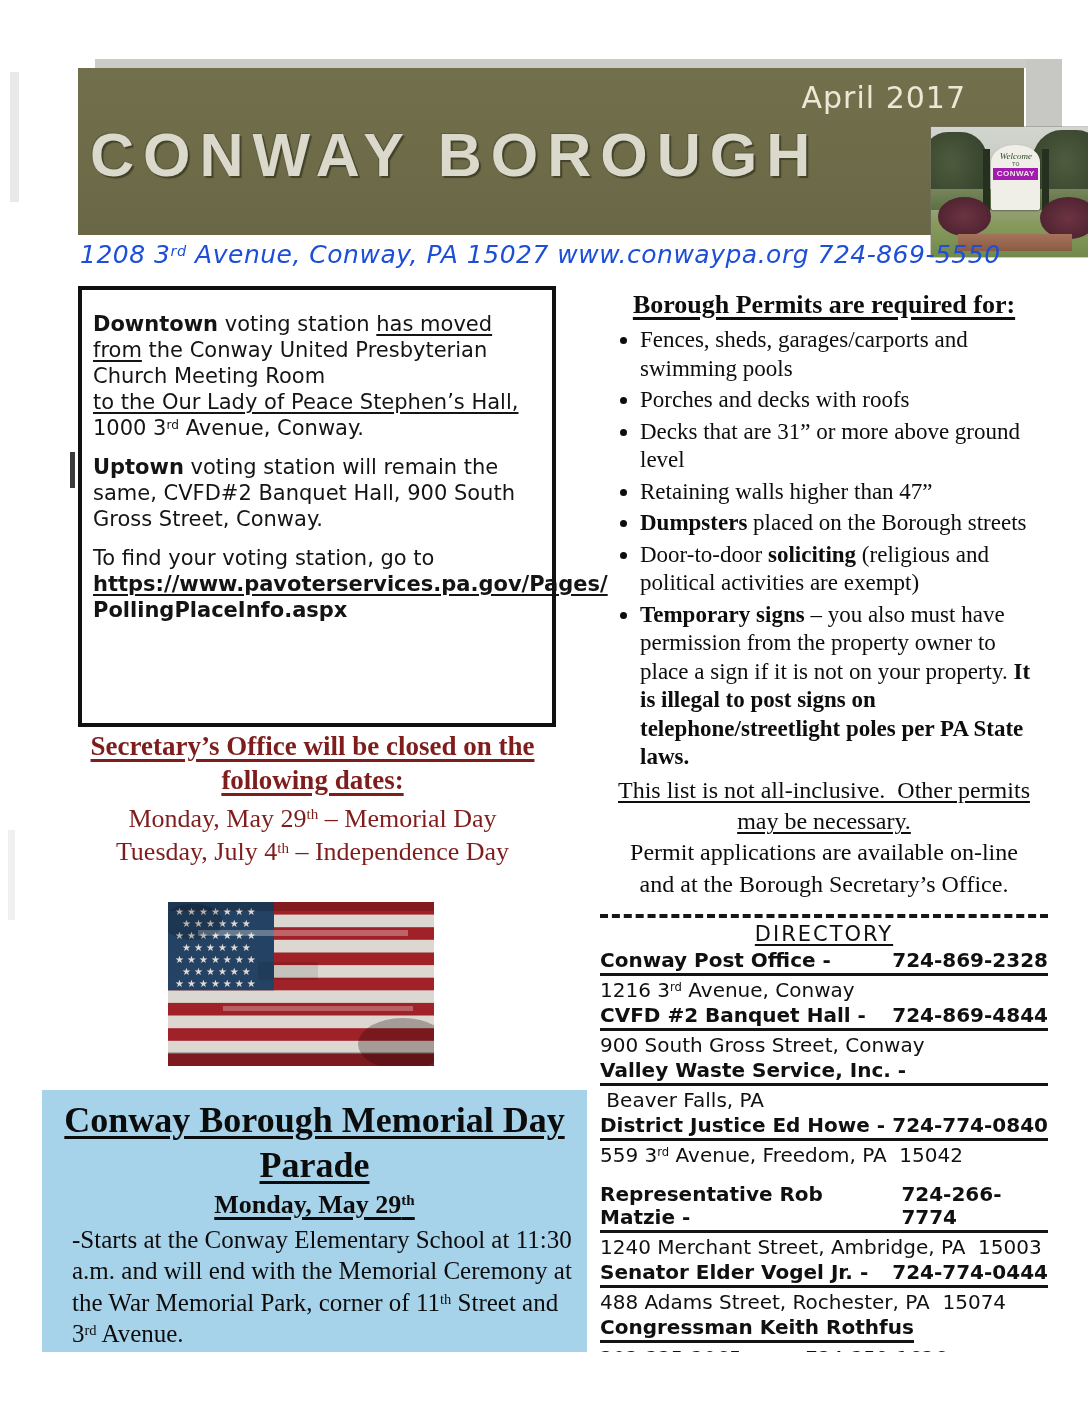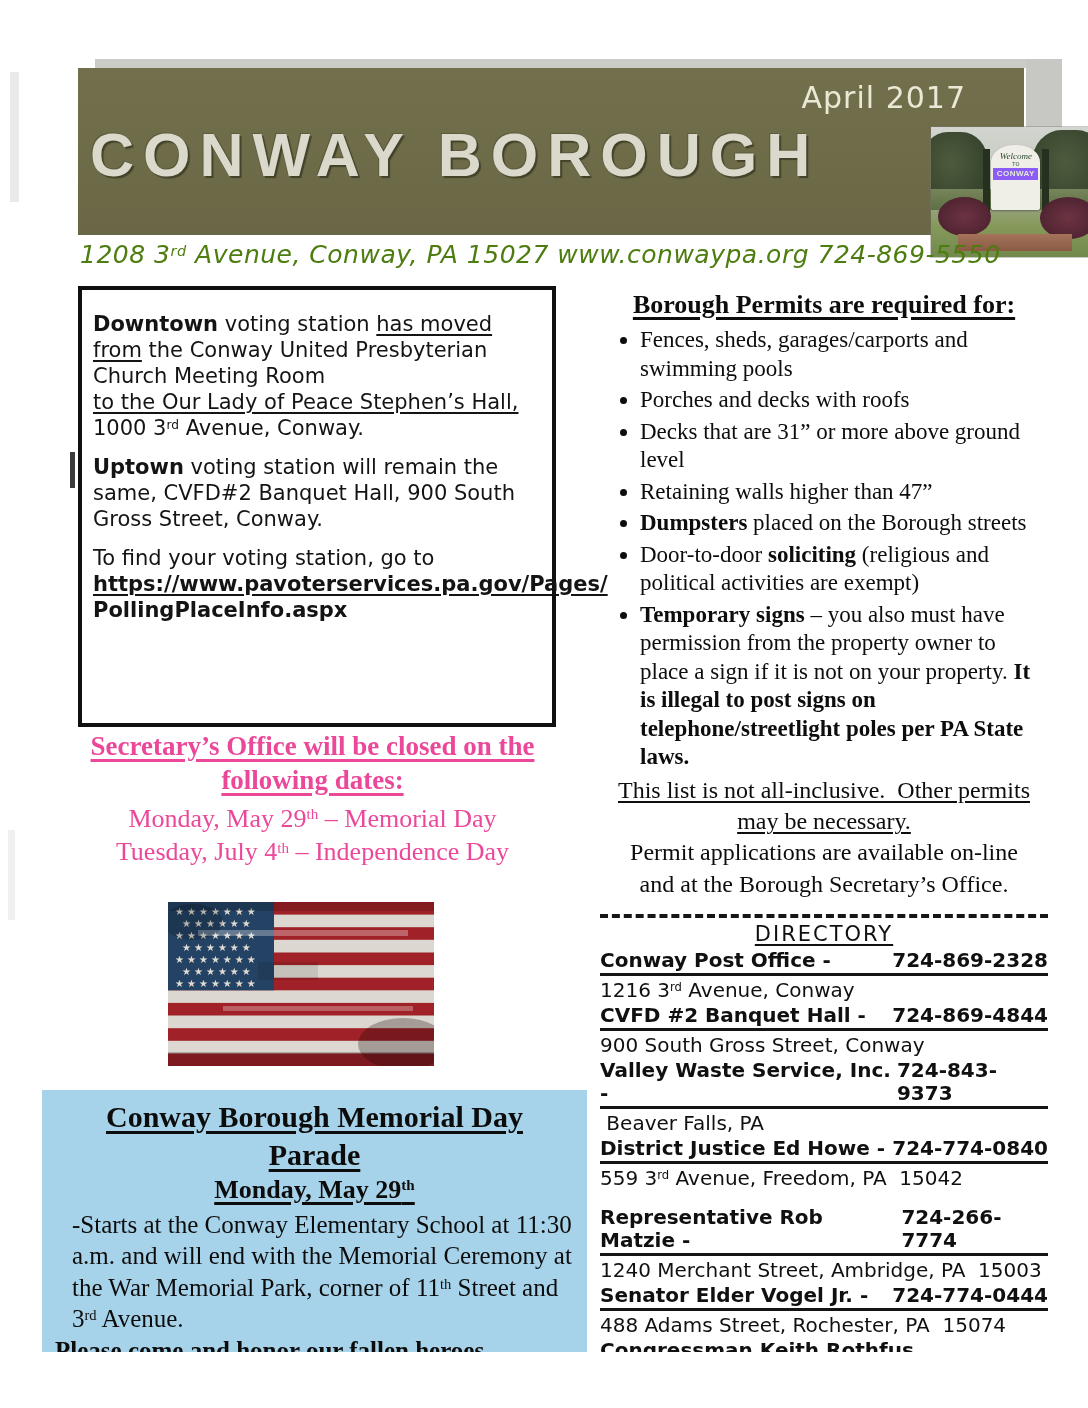--- a/index.html
+++ b/index.html
@@ -31,45 +31,45 @@
   .ph-bush.r{right:1%;bottom:14%;width:34%;height:32%;}
   .ph-planter{position:absolute;left:16%;bottom:5%;width:68%;height:13%;background:linear-gradient(#a5735a,#8a5b44);}
   .ph-post{position:absolute;top:17%;width:4%;height:48%;background:#26301e;}
   .ph-post.l{left:31%;} .ph-post.r{right:30%;}
   .ph-sign{position:absolute;left:36%;top:14%;width:29%;height:50%;background:#efeee7;
            border-radius:48% 48% 5% 5% / 26% 26% 4% 4%;text-align:center;overflow:hidden;
            box-shadow:0 1px 2px rgba(0,0,0,.35);}
   .ph-sign .w{font-family:"Liberation Serif",serif;font-style:italic;font-size:9px;color:#2c4a2e;margin-top:7px;line-height:1;}
   .ph-sign .t{font-size:5px;color:#2c4a2e;line-height:1.2;}
   .ph-sign .c{font-family:"Liberation Sans",sans-serif;font-weight:bold;font-size:8px;color:#e4ead9;
-              background:#8b5cf6;margin:1px 2px 0 2px;line-height:1.5;letter-spacing:.5px;}
+              background:#a21caf;margin:1px 2px 0 2px;line-height:1.5;letter-spacing:.5px;}
   
   .address{position:absolute;left:80px;top:240px;width:900px;font-style:italic;font-size:25px;
-           color:#4d7c0f;letter-spacing:.5px;white-space:nowrap;}
+           color:#1d4ed8;letter-spacing:.5px;white-space:nowrap;}
   
   .ebox{position:absolute;left:78px;top:286px;width:478px;height:441px;box-sizing:border-box;
         border:4px solid #101010;padding:8px 11px;background:#fff;font-size:21px;line-height:1.24;}
   .ebox-title{text-align:center;font-weight:bold;font-size:26px;line-height:1.3;}
   .ebox p{margin:13px 0 0 0;}
   
   .b{font-weight:bold;}
   .u{text-decoration:underline;text-decoration-thickness:2px;text-underline-offset:3px;}
   .sup{font-size:.58em;position:relative;top:-.5em;}
   
   .secretary{position:absolute;left:40px;top:730px;width:545px;text-align:center;
-             font-family:"Liberation Serif",serif;color:#ec4899;}
+             font-family:"Liberation Serif",serif;color:#7f1d1d;}
   .sec-head{font-weight:bold;font-size:27px;line-height:1.25;}
   .sec-head div{text-decoration:underline;text-decoration-thickness:2.5px;text-underline-offset:4px;}
   .sec-dates{font-size:26px;line-height:1.3;margin-top:4px;}
   
   .flag{position:absolute;left:168px;top:902px;width:266px;height:164px;}
   
   .mbox{position:absolute;left:42px;top:1090px;width:545px;height:298px;box-sizing:border-box;
         background:#a7d3ea;padding:8px 13px;font-family:"Liberation Serif",serif;color:#0c0c0c;}
-  .m-title{text-align:center;font-weight:bold;font-size:30px;line-height:1.25;}
+  .m-title{text-align:center;font-weight:bold;font-size:36px;line-height:1.25;}
   .m-title div{text-decoration:underline;text-decoration-thickness:2.5px;text-underline-offset:4px;}
   .m-date{text-align:center;font-weight:bold;font-size:26px;line-height:1.3;}
   .m-date span.wrapu{text-decoration:underline;text-decoration-thickness:2.5px;text-underline-offset:4px;}
   .m-body{font-size:25px;line-height:1.26;margin-top:2px;margin-left:17px;}
   .m-foot{font-size:25px;font-weight:bold;line-height:1.26;}
   
   .rcol{position:absolute;left:600px;top:288px;width:448px;font-family:"Liberation Serif",serif;color:#0d0d0d;}
   .r-h{text-align:center;font-weight:bold;font-size:26px;line-height:1.28;
        text-decoration:underline;text-decoration-thickness:2.5px;text-underline-offset:4px;}
   .rcol ul{margin:5px 0 0 0;padding:0 0 0 40px;font-size:23px;line-height:1.24;}
@@ -219,21 +219,20 @@
       <div class="dentry">
         <div class="dname">
             <span>CVFD #2 Banquet Hall -</span>
             <span class="dphone">724-869-4844</span>
           </div>
         <div class="daddr"><span>900 South Gross Street, Conway</span></div>
       </div>
       <div class="dentry">
         <div class="dname">
             <span>Valley Waste Service, Inc. -</span>
-            <span class="dphone">724-843-9373</span>
           </div>
         <div class="daddr"><span> Beaver Falls, PA</span></div>
       </div>
       <div class="dentry">
         <div class="dname">
             <span>District Justice Ed Howe -</span>
             <span class="dphone">724-774-0840</span>
           </div>
         <div class="daddr"><span>559 3</span><span class="sup">rd</span><span> Avenue, Freedom, PA  15042</span></div>
       </div>

